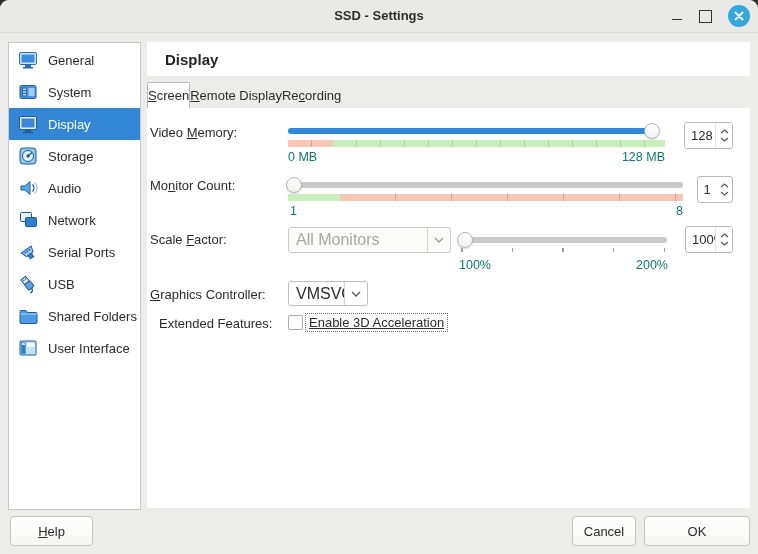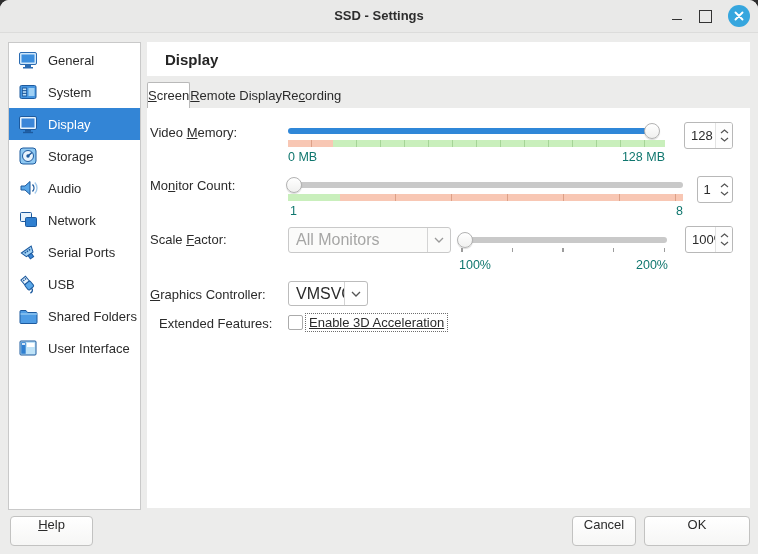--- a/index.html
+++ b/index.html
@@ -44,21 +44,21 @@
   .spin-text.center{text-align:center;padding-left:0;}
   .steppers{width:16px;display:flex;flex-direction:column;align-items:center;justify-content:center;gap:3px;border-left:1px solid #e3e3e3;background:#fdfdfd;}
   .combo{position:absolute;background:#ffffff;border:1px solid #bcbcbc;border-radius:3px;box-sizing:border-box;display:flex;align-items:center;}
   .combo .c-text{flex:1;font-size:16px;padding-left:7px;white-space:nowrap;overflow:hidden;color:#2b2b2b;}
   .combo.disabled{background:#fbfbfa;border-color:#c9c9c9;}
   .combo.disabled .c-text{color:#a6a6a5;}
   .combo .c-arrow{width:22px;align-self:stretch;display:flex;align-items:center;justify-content:center;border-left:1px solid #d4d4d4;}
   .checkbox{position:absolute;width:15px;height:15px;background:#ffffff;border:1px solid #ababab;border-radius:2px;box-sizing:border-box;}
   .cb-label{position:absolute;font-size:13px;color:#2b2b2b;border:1px dotted #6e6e6e;padding:1px 3px;white-space:nowrap;}
   
-  .pushbtn{position:absolute;height:30px;background:linear-gradient(#ffffff,#f6f6f5);border:1px solid #c2c2c1;border-radius:4px;box-sizing:border-box;font-size:13px;color:#2b2b2b;display:flex;align-items:flex-start;justify-content:center;cursor:default;}
+  .pushbtn{position:absolute;height:30px;background:linear-gradient(#ffffff,#f6f6f5);border:1px solid #c2c2c1;border-radius:4px;box-sizing:border-box;font-size:13px;color:#2b2b2b;display:flex;align-items:center;justify-content:center;cursor:default;}
 </style>
 </head>
 <body>
 
 <div class="window">
 
   <div class="titlebar">
     <div class="title">SSD - Settings</div>
     <div class="winctl">
       <div class="btn-min"></div>

